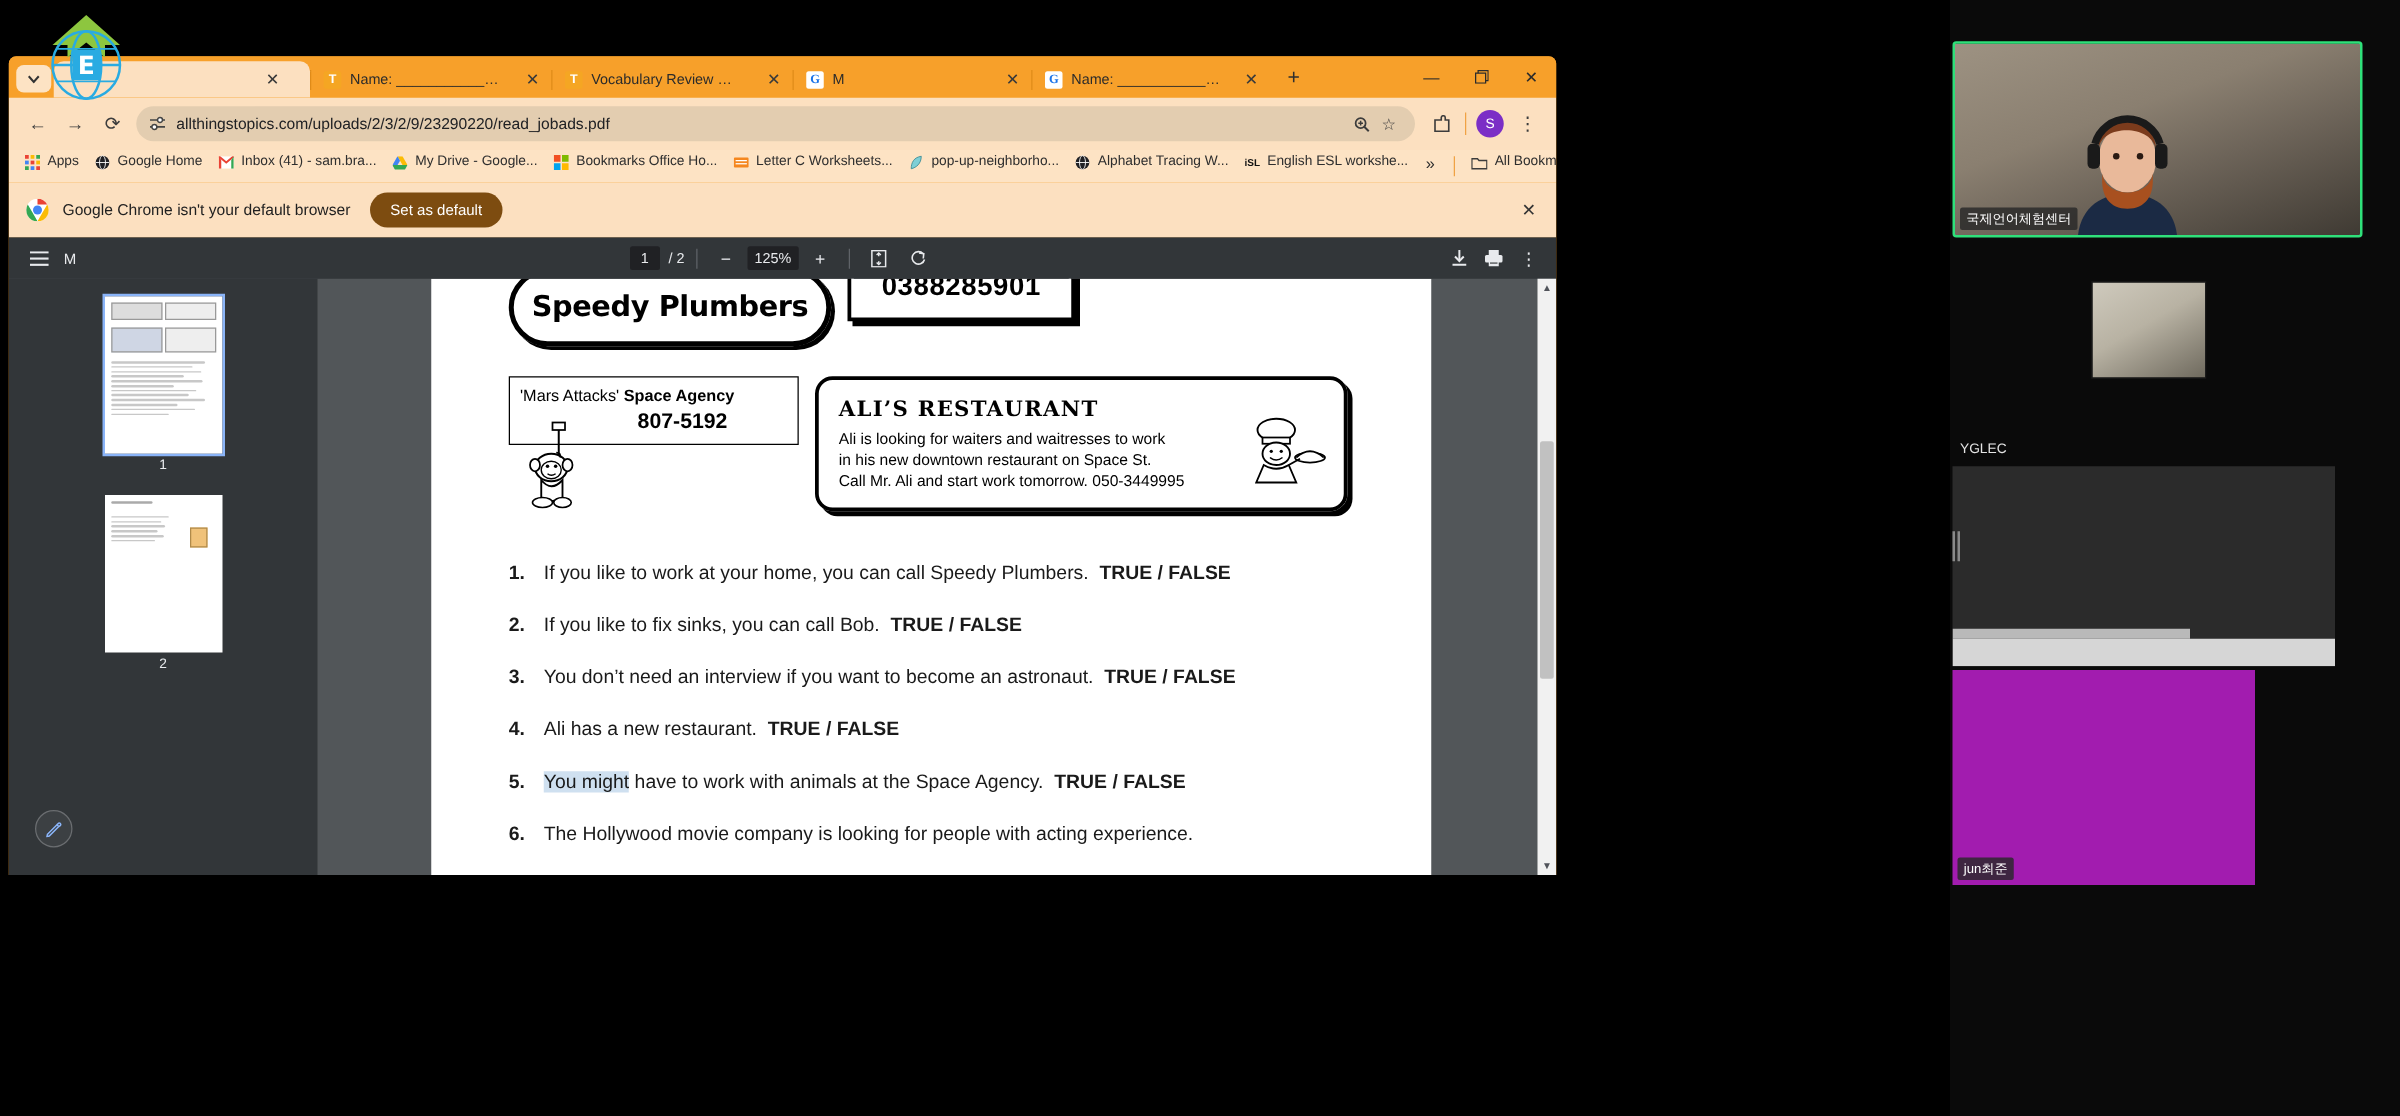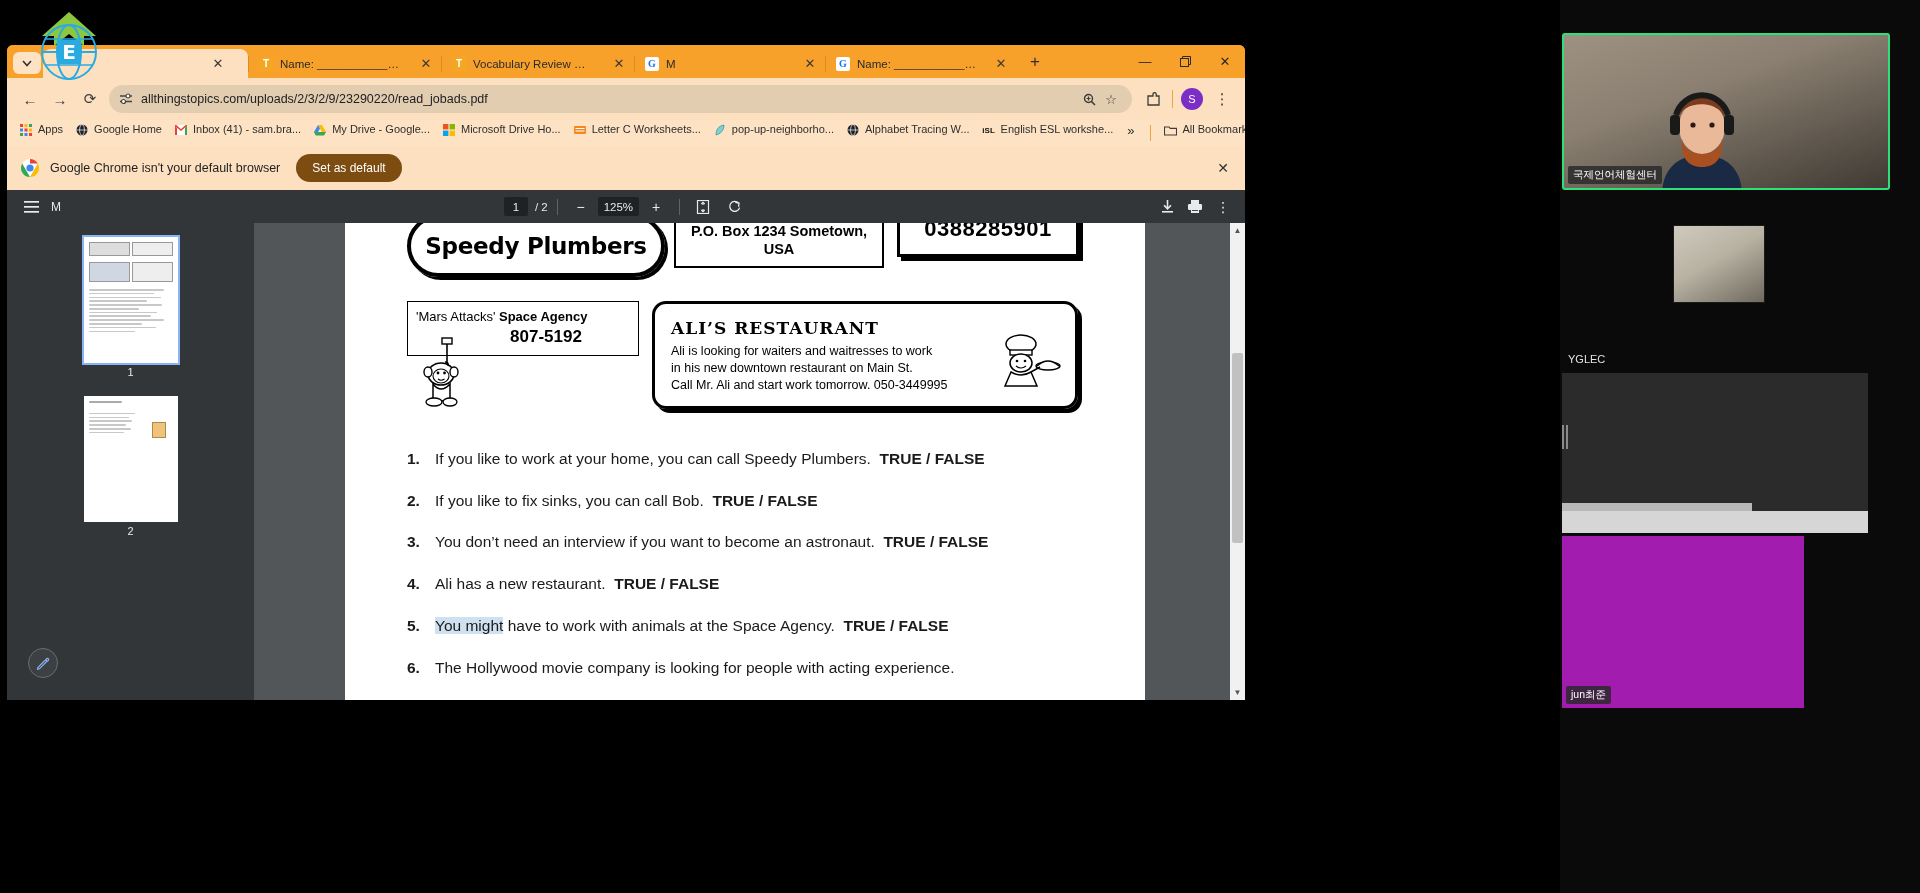--- a/index.html
+++ b/index.html
@@ -529,21 +529,21 @@
       </div>
       <div class="bm">
         <span class="bmico">
             <svg width="12" height="12" viewBox="0 0 12 12">
               <rect x="0" y="0" width="5.4" height="5.4" fill="#f25022"></rect>
               <rect x="6.6" y="0" width="5.4" height="5.4" fill="#7fba00"></rect>
               <rect x="0" y="6.6" width="5.4" height="5.4" fill="#00a4ef"></rect>
               <rect x="6.6" y="6.6" width="5.4" height="5.4" fill="#ffb900"></rect>
             </svg>
           </span>
-        <span>Microsoft Drive Ho...</span>
+        <span>Bookmarks Office Ho...</span>
       </div>
       <div class="bm">
         <span class="bmico">
             <svg width="12" height="10" viewBox="0 0 12 10">
               <rect x="0" y="1" width="12" height="8" rx="1" fill="#f5871f"></rect>
               <rect x="1.5" y="3" width="9" height="1" fill="#fff"></rect>
               <rect x="1.5" y="5.5" width="9" height="1" fill="#fff"></rect>
             </svg>
           </span>
         <span>Letter C Worksheets...</span>
@@ -707,21 +707,20 @@
 
       <div class="page-area">
         <div class="page-sheet">
           <div class="page-pad">
 
             <div class="ads">
               <div class="ad-row1">
                 <div class="ad-speedy">
                   <span>Speedy Plumbers</span>
                 </div>
-                <div class="ad-pobox">P.O. Box 1234 Sometown, USA</div>
                 <div class="ad-phone">0388285901</div>
               </div>
 
               <div class="ad-row2">
                 <div class="ad-mars">
                   <div class="hd">
                     <span class="q" style="font-weight:normal">'Mars Attacks'</span>
                     <span>Space Agency</span>
                   </div>
                   <div class="monkey">
@@ -741,21 +740,21 @@
                       <ellipse cx="33" cy="70" rx="7" ry="4" fill="#fff" stroke="#000" stroke-width="1.3"></ellipse>
                     </svg>
                   </div>
                   <div class="phone">807-5192</div>
                 </div>
 
                 <div class="ad-ali">
                   <div class="resto">ALI’S RESTAURANT</div>
                   <div class="desc">
                     <div>Ali is looking for waiters and waitresses to work</div>
-                    <div>in his new downtown restaurant on Main St.</div>
+                    <div>in his new downtown restaurant on Space St.</div>
                     <div>Call Mr. Ali and start work tomorrow.   050-3449995</div>
                   </div>
                   <div class="chef">
                     <svg viewBox="0 0 70 56" width="70" height="56">
                       <ellipse cx="28" cy="12" rx="15" ry="9" fill="#fff" stroke="#000" stroke-width="1.5"></ellipse>
                       <rect x="17" y="18" width="22" height="5" fill="#fff" stroke="#000" stroke-width="1.4"></rect>
                       <ellipse cx="28" cy="31" rx="11" ry="9" fill="#fff" stroke="#000" stroke-width="1.5"></ellipse>
                       <circle cx="24" cy="29" r="1.3" fill="#000"></circle>
                         <circle cx="32" cy="29" r="1.3" fill="#000"></circle>
                       <path d="M23 34 Q28 38 33 34" fill="none" stroke="#000" stroke-width="1.2"></path>

